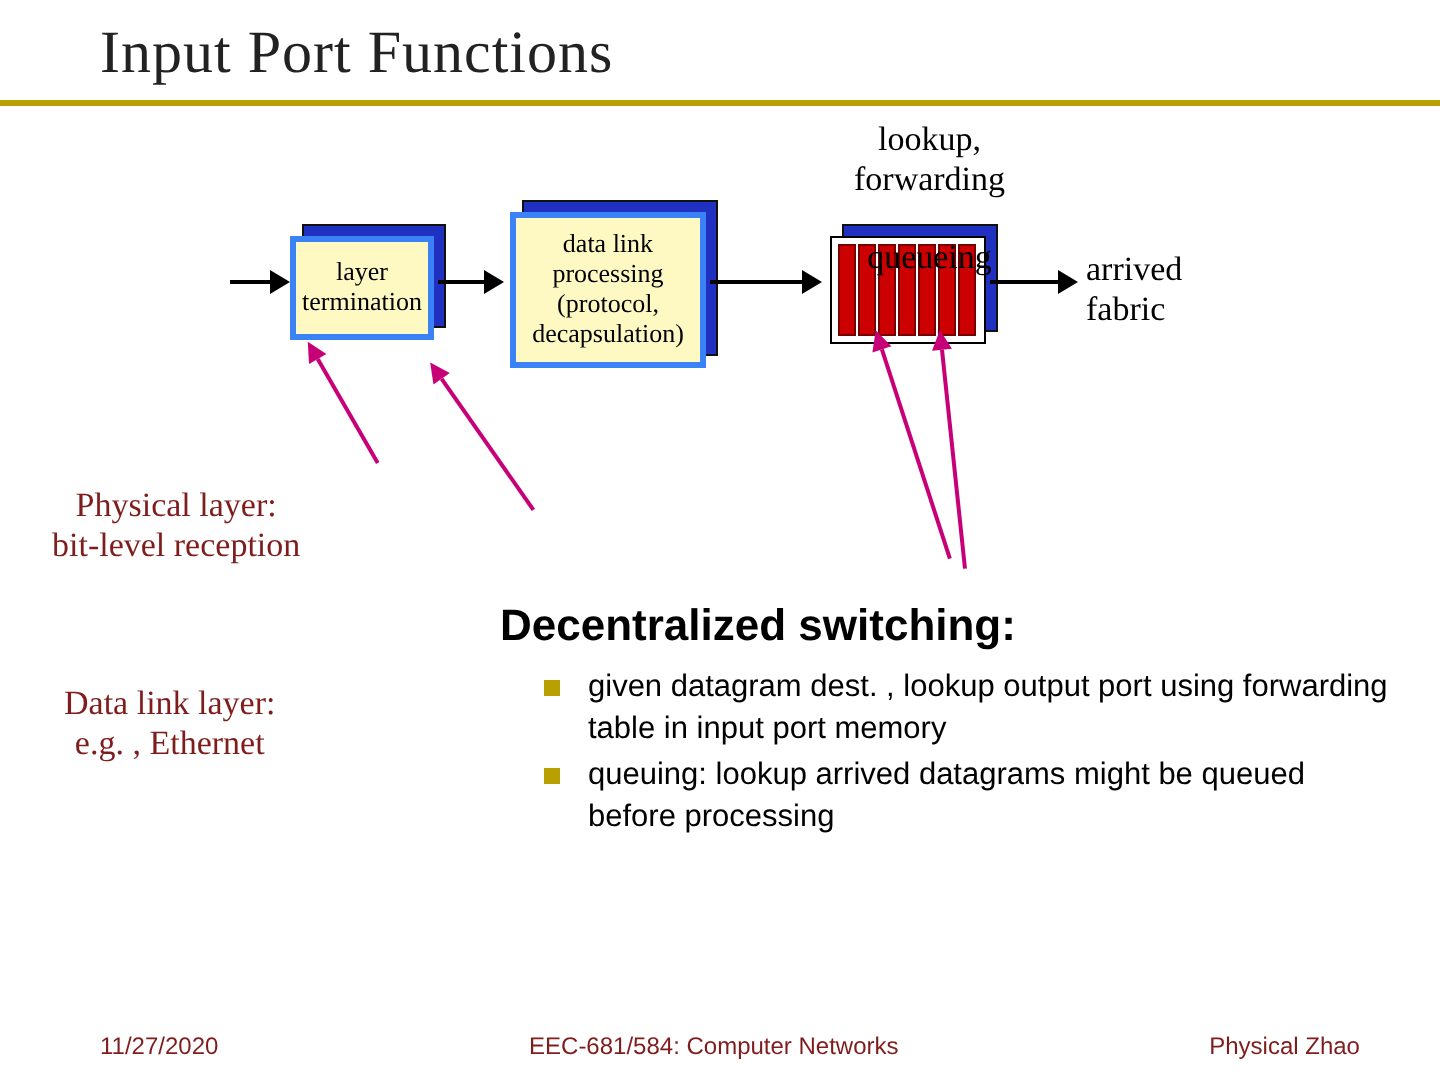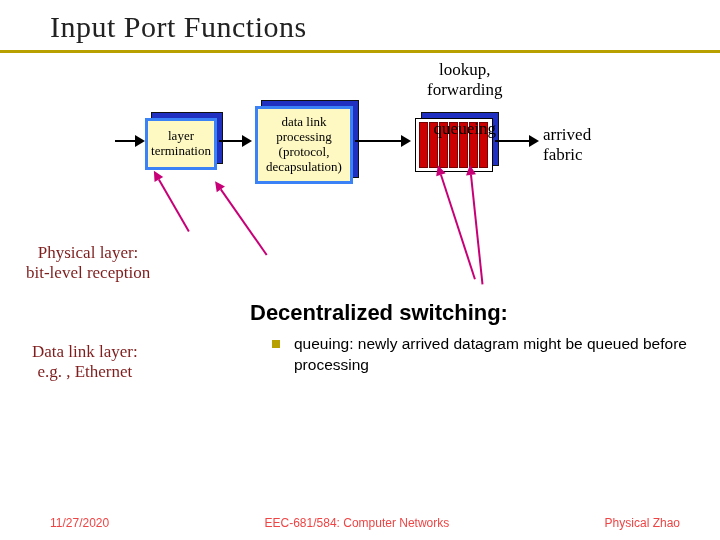--- a/index.html
+++ b/index.html
@@ -128,21 +128,21 @@
     margin-top: 6px;
     margin-right: 14px;
     flex-shrink: 0;
   }
   .footer {
     position: absolute;
     bottom: 10px;
     left: 0;
     width: 100%;
     font-size: 12px;
-    color: #ef4444;
+    color: #7f1d1d;
     display: flex;
     justify-content: space-between;
     padding: 0 40px 0 50px;
   }
 </style>
 </head>
 <body>
 
 <div class="title-bar">Input Port Functions</div>
 
@@ -193,21 +193,25 @@
 <div class="annot" style="left:26px; top:243px; white-space:pre;">Physical layer:
 bit-level reception</div>
 <div class="annot" style="left:32px; top:302px; white-space:pre;margin-top:40px;">Data link layer:
 e.g. , Ethernet</div>
 
 <div class="decentral">
   <h2>Decentralized switching:</h2>
   <div class="bullets">
     <div class="row">
       <div class="sq"></div>
-      <div>queuing: newly arrived datagram might be queued before processing</div>
+      <div>given datagram dest. , lookup output port using forwarding table in input port memory</div>
+    </div>
+    <div class="row">
+      <div class="sq"></div>
+      <div>queuing: lookup arrived datagrams might be queued before processing</div>
     </div>
   </div>
 </div>
 
 <div class="footer">
   <span>11/27/2020</span>
   <span>EEC-681/584: Computer Networks</span>
   <span>Physical Zhao</span>
 </div>
 

